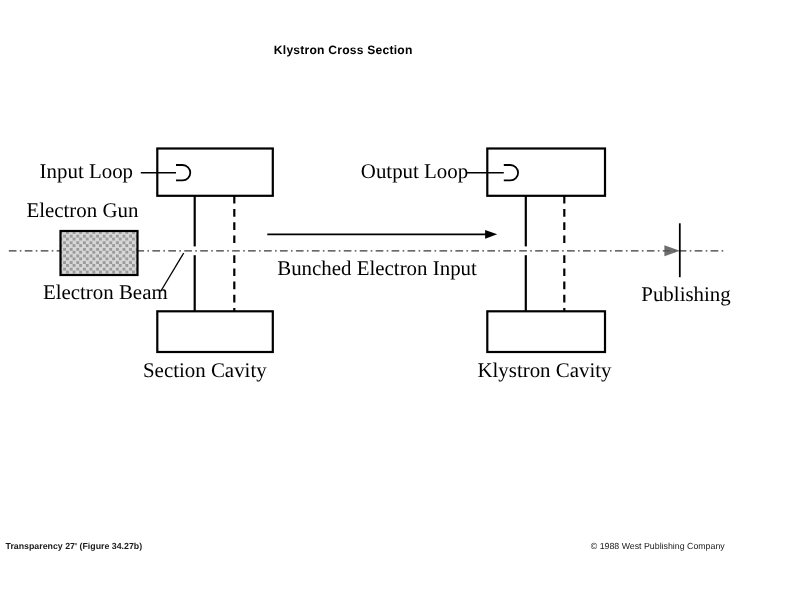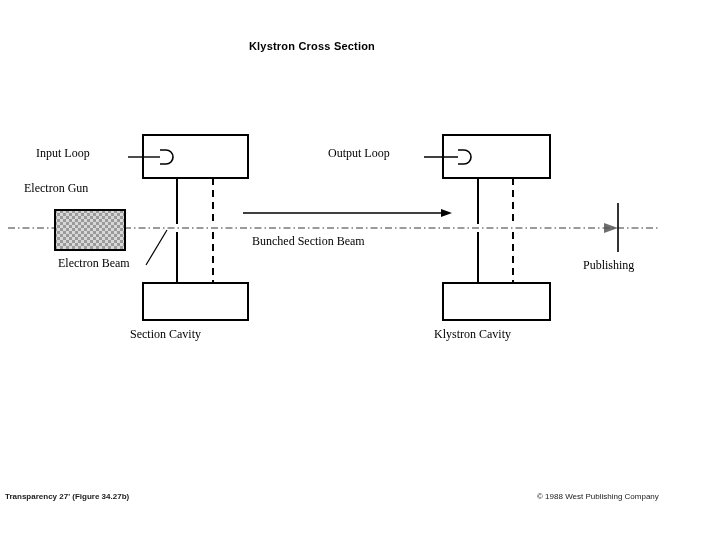--- a/index.html
+++ b/index.html
@@ -34,27 +34,27 @@
     width: 624px;
     text-align: center;
     font-family: "Liberation Sans", "DejaVu Sans", sans-serif;
     font-size: 11px;
     font-weight: bold;
     letter-spacing: 0.2px;
   }
   
   .lbl {
     font-family: "Liberation Serif", "DejaVu Serif", serif;
-    font-size: 12px;
+    font-size: 19px;
     font-weight: normal;
     color: #000000;
   }
   #label-input-loop      { left: 36px;  top: 146px; }
   #label-electron-gun    { left: 24px;  top: 181px; }
-  #label-electron-beam   { left: 39px;  top: 256px; margin-left: 19px; }
+  #label-electron-beam   { left: 39px;  top: 256px; }
   #label-buncher-cavity  { left: 130px; top: 327px; }
   #label-output-loop     { left: 328px; top: 146px; }
   #label-direction       { left: 238px; top: 190px; }
   #label-bunched-beam    { left: 252px; top: 234px; }
   #label-catcher-cavity  { left: 434px; top: 327px; }
   #label-collector       { left: 583px; top: 258px; }
   
   .footer {
     font-family: "Liberation Sans", "DejaVu Sans", sans-serif;
     font-size: 8px;
@@ -119,20 +119,20 @@
     <line x1="618" y1="203" x2="618" y2="252" stroke="#000000" stroke-width="1.6"></line>
     <polygon points="618,228 604,223 604,233" fill="#555555" opacity="0.85"></polygon>
 
   </svg>
 
   <div class="txt lbl" id="label-input-loop">Input Loop</div>
   <div class="txt lbl" id="label-electron-gun">Electron Gun</div>
   <div class="txt lbl" id="label-electron-beam">Electron Beam</div>
   <div class="txt lbl" id="label-buncher-cavity">Section Cavity</div>
   <div class="txt lbl" id="label-output-loop">Output Loop</div>
-  <div class="txt lbl" id="label-bunched-beam">Bunched Section Beam</div>
+  <div class="txt lbl" id="label-bunched-beam">Bunched Electron Input</div>
   <div class="txt lbl" id="label-catcher-cavity">Klystron Cavity</div>
   <div class="txt lbl" id="label-collector">Publishing</div>
 
   <div class="txt footer" id="footer-left">Transparency 27' (Figure 34.27b)</div>
   <div class="txt footer" id="footer-right">© 1988 West Publishing Company</div>
 
 </div>
 
 </body></html>

